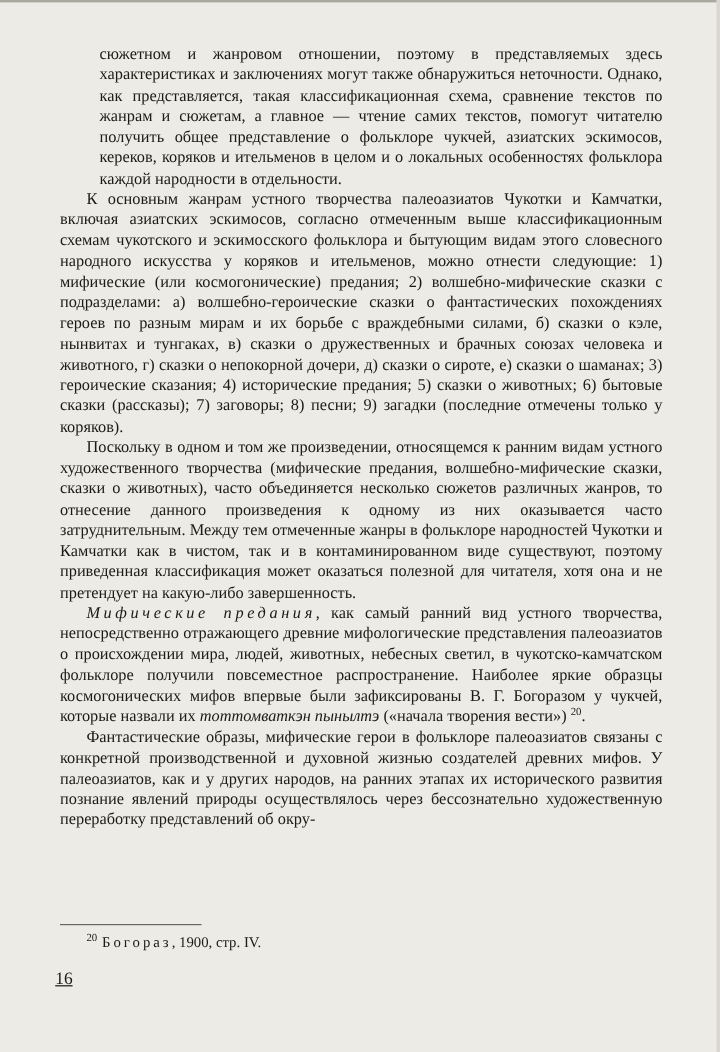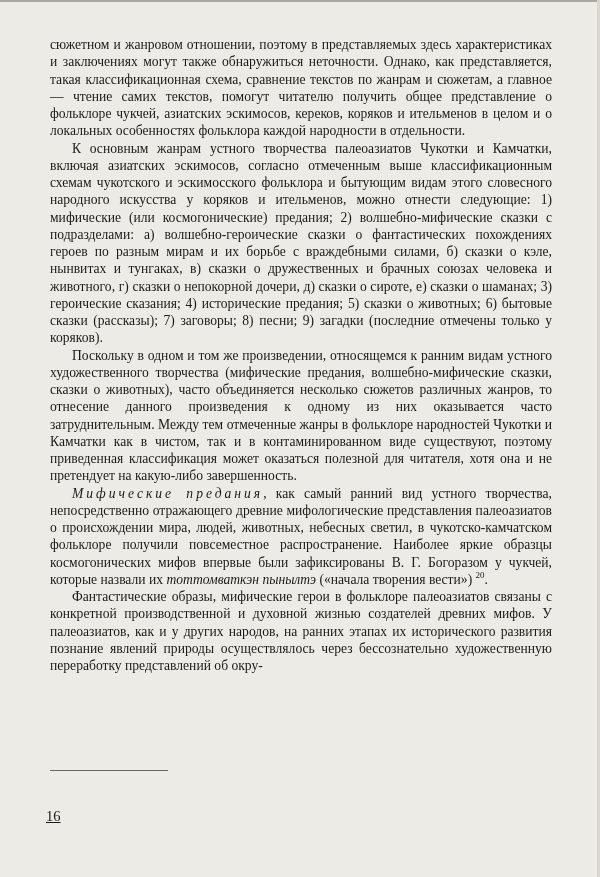--- a/index.html
+++ b/index.html
@@ -35,20 +35,21 @@
     font-size: 13.6px;
     line-height: 17.25px;
     text-align: justify;
   }
   .para {
     margin: 0;
     text-indent: 22px;
   }
   .para.no-indent {
     text-indent: 0;
+    margin-left: 33px;
   }
   .spaced {
     letter-spacing: 3px;
     font-style: italic;
   }
   .italic {
     font-style: italic;
     font-family: Liberation Serif, serif;
   }
   .fn-ref {
@@ -97,17 +98,18 @@
   <div class="body-text">
     <p class="para no-indent">сюжетном и жанровом отношении, поэтому в представляемых здесь характеристиках и заключениях могут также обнаружиться неточности. Однако, как представляется, такая классификационная схема, сравнение текстов по жанрам и сюжетам, а главное — чтение самих текстов, помогут читателю получить общее представление о фольклоре чукчей, азиатских эскимосов, кереков, коряков и ительменов в целом и о локальных особенностях фольклора каждой народности в отдельности.</p>
     <p class="para">К основным жанрам устного творчества палеоазиатов Чукотки и Камчатки, включая азиатских эскимосов, согласно отмеченным выше классификационным схемам чукотского и эскимосского фольклора и бытующим видам этого словесного народного искусства у коряков и ительменов, можно отнести следующие: 1) мифические (или космогонические) предания; 2) волшебно-мифические сказки с подразделами: а) волшебно-героические сказки о фантастических похождениях героев по разным мирам и их борьбе с враждебными силами, б) сказки о кэле, нынвитах и тунгаках, в) сказки о дружественных и брачных союзах человека и животного, г) сказки о непокорной дочери, д) сказки о сироте, е) сказки о шаманах; 3) героические сказания; 4) исторические предания; 5) сказки о животных; 6) бытовые сказки (рассказы); 7) заговоры; 8) песни; 9) загадки (последние отмечены только у коряков).</p>
     <p class="para">Поскольку в одном и том же произведении, относящемся к ранним видам устного художественного творчества (мифические предания, волшебно-мифические сказки, сказки о животных), часто объединяется несколько сюжетов различных жанров, то отнесение данного произведения к одному из них оказывается часто затруднительным. Между тем отмеченные жанры в фольклоре народностей Чукотки и Камчатки как в чистом, так и в контаминированном виде существуют, поэтому приведенная классификация может оказаться полезной для читателя, хотя она и не претендует на какую-либо завершенность.</p>
     <p class="para"><span class="spaced">Мифические предания</span><span>, как самый ранний вид устного творчества, непосредственно отражающего древние мифологические представления палеоазиатов о происхождении мира, людей, животных, небесных светил, в чукотско-камчатском фольклоре получили повсеместное распространение. Наиболее яркие образцы космогонических мифов впервые были зафиксированы В. Г. Богоразом у чукчей, которые назвали их </span><span class="italic">тоттомваткэн пынылтэ</span><span> («начала творения вести») </span><sup class="fn-ref">20</sup><span>.</span></p>
     <p class="para">Фантастические образы, мифические герои в фольклоре палеоазиатов связаны с конкретной производственной и духовной жизнью создателей древних мифов. У палеоазиатов, как и у других народов, на ранних этапах их исторического развития познание явлений природы осуществлялось через бессознательно художественную переработку представлений об окру-</p>
   </div>
 
   <div class="footnote-block">
     <div class="fn-rule"></div>
+    <p class="footnote"><sup class="fn-ref">20</sup><span class="spaced-fn">Богораз</span><span>, 1900, стр. IV.</span></p>
   </div>
 
   <div class="page-number">16</div>
 
 </div>
 
 </body></html>

